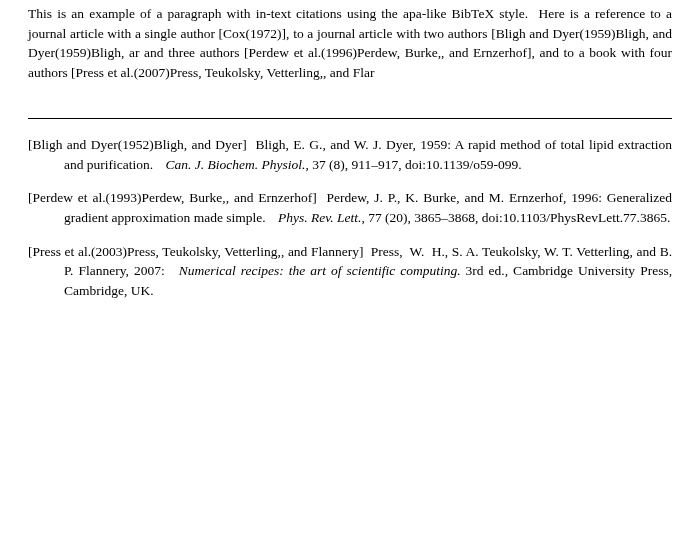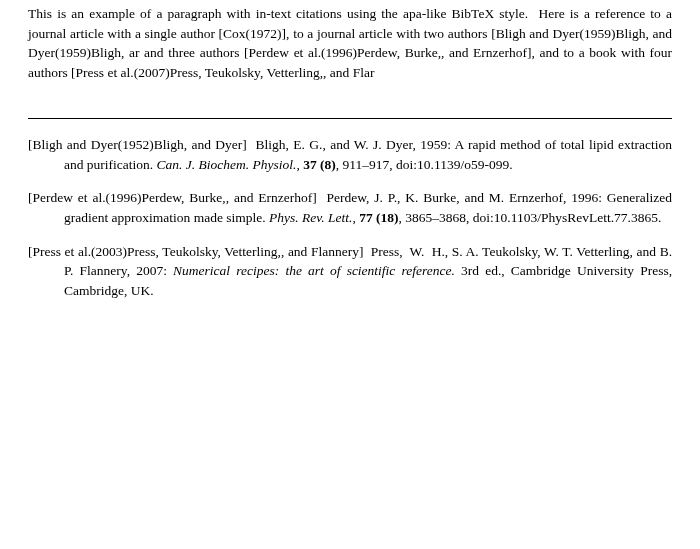--- a/index.html
+++ b/index.html
@@ -39,25 +39,26 @@
       text-align: justify;
       margin-bottom: 14px;
       padding-left: 36px;
       text-indent: -36px;
       hyphens: auto;
     }
 
     .reference-entry em,
     em {
       font-style: italic;
+      margin-left: 9px;
     }
 
     .reference-entry strong,
     strong {
-      font-weight: bold;
+      font-weight: normal;
     }
 
     .separator-line {
       border: none;
       border-top: 1px solid #000;
       margin: 18px 0 16px 0;
     }
   </style>
 </head>
 <body>
@@ -71,21 +72,21 @@
   <hr class="separator-line">
 
   <div class="references-section">
 
     <div class="reference-entry">
       <span>[Bligh and Dyer(1952)Bligh, and Dyer]</span>&nbsp; Bligh, E. G., and W. J. Dyer, 1959: A rapid method of total lipid extraction and purification. <em>Can. J. Biochem. Physiol.</em>, <strong>37 (8)</strong>, 911–917, doi:10.1139/o59-099.
     </div>
 
 
     <div class="reference-entry">
-      <span>[Perdew et al.(1996)Perdew, Burke,, and Ernzerhof]</span>&nbsp; Perdew, J. P., K. Burke, and M. Ernzerhof, 1996: Generalized gradient approximation made simple. <em>Phys. Rev. Lett.</em>, <strong>77 (18)</strong>, 3865–3868, doi:10.1103/PhysRevLett.77.3865.
+      <span>[Perdew et al.(1993)Perdew, Burke,, and Ernzerhof]</span>&nbsp; Perdew, J. P., K. Burke, and M. Ernzerhof, 1996: Generalized gradient approximation made simple. <em>Phys. Rev. Lett.</em>, <strong>77 (20)</strong>, 3865–3868, doi:10.1103/PhysRevLett.77.3865.
     </div>
 
     <div class="reference-entry">
-      <span>[Press et al.(2003)Press, Teukolsky, Vetterling,, and Flannery]</span>&nbsp; Press,&nbsp; W.&nbsp; H., S. A. Teukolsky, W. T. Vetterling, and B. P. Flannery, 2007: <em>Numerical recipes: the art of scientific reference.</em> 3rd ed., Cambridge University Press, Cambridge, UK.
+      <span>[Press et al.(2003)Press, Teukolsky, Vetterling,, and Flannery]</span>&nbsp; Press,&nbsp; W.&nbsp; H., S. A. Teukolsky, W. T. Vetterling, and B. P. Flannery, 2007: <em>Numerical recipes: the art of scientific computing.</em> 3rd ed., Cambridge University Press, Cambridge, UK.
     </div>
 
   </div>
 </div>
 
 </body></html>

